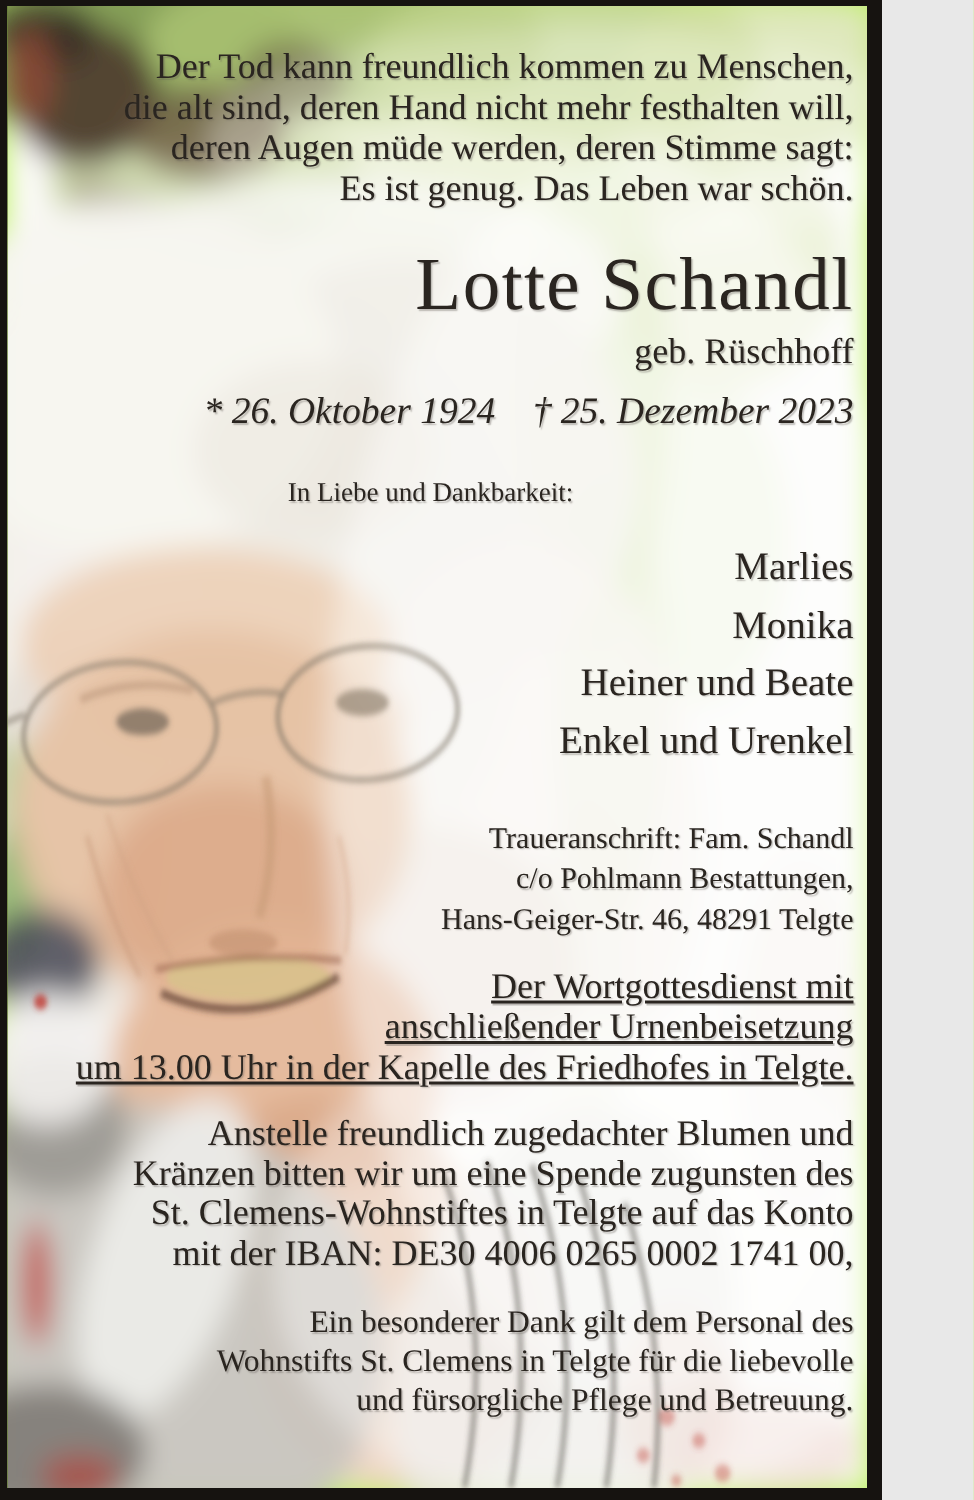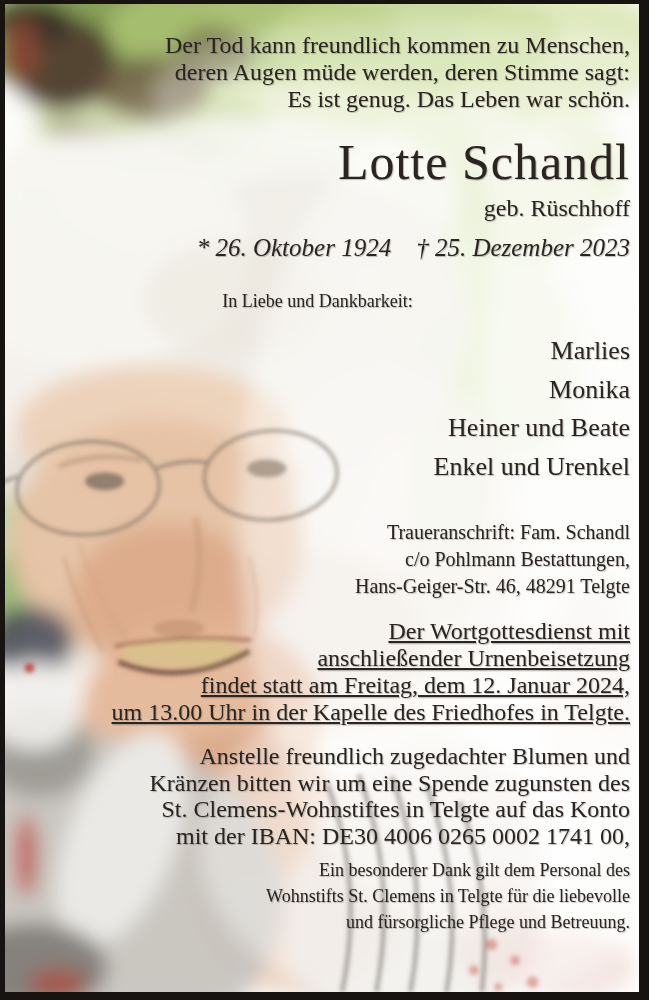--- a/index.html
+++ b/index.html
@@ -1,23 +1,23 @@
 <!DOCTYPE html>
 <html><head>
 <meta charset="utf-8">
 <style>
   html,body{margin:0;padding:0;background:#e8e8e8;}
   .frame{
     position:relative;
-    width:649px;height:1000px;
+    width:588px;height:1000px;
     box-sizing:border-box;
     border-style:solid;
     border-color:#161310;
     border-width:4px 10px 8px 5px;
-    background:#ffffff;
+    background:#bef264;
     overflow:hidden;
     font-family:"Liberation Serif","DejaVu Serif",serif;
     color:#2a2520;
   }
   .photo{position:absolute;inset:0;}
   .photo svg{display:block;width:100%;height:100%;}
   .content{
     position:absolute;inset:0;
     text-align:right;
     padding:28px 9px 0 0;
@@ -26,21 +26,21 @@
   }
   .quote{font-size:24px;line-height:27px;}
   .name{font-size:50px;line-height:54px;font-weight:400;margin:22px 0 0 0;letter-spacing:1px;}
   .maiden{font-size:24px;line-height:28px;margin-top:5px;}
   .dates{font-size:25px;line-height:30px;margin-top:11px;font-style:italic;}
   .dedication{font-size:18px;line-height:30px;margin-top:23px;text-align:center;}
   .mourners{font-size:26px;line-height:38.5px;margin-top:16px;}
   .address{font-size:20px;line-height:27px;margin-top:33px;}
   .service{font-size:24px;line-height:27px;margin-top:18px;text-decoration:underline;}
   .donation{font-size:24px;line-height:26.5px;margin-top:17px;padding-left:12px;}
-  .thanks{font-size:18px;line-height:26px;margin-top:8px;}
+  .thanks{font-size:21px;line-height:26px;margin-top:19px;}
 </style>
 </head>
 <body>
 
 <div class="frame">
 
   <div class="photo">
     <svg viewBox="0 0 649 1000" preserveAspectRatio="none" aria-hidden="true">
       <defs>
         <filter id="b1" x="-30%" y="-30%" width="160%" height="160%">
@@ -136,20 +136,21 @@
             <circle cx="540" cy="990" r="6"></circle>
           <circle cx="505" cy="995" r="4"></circle>
         </g>
       </g>
     </svg>
   </div>
 
   <div class="content">
     <div class="quote">
       <div>Der Tod kann freundlich kommen zu Menschen,</div>
+      <div>die alt sind, deren Hand nicht mehr festhalten will,</div>
       <div>deren Augen müde werden, deren Stimme sagt:</div>
       <div>Es ist genug. Das Leben war schön.</div>
     </div>
 
     <h1 class="name">Lotte Schandl</h1>
     <div class="maiden">geb. Rüschhoff</div>
     <div class="dates">* 26. Oktober 1924  † 25. Dezember 2023</div>
 
     <div class="dedication">In Liebe und Dankbarkeit:</div>
 
@@ -162,21 +163,20 @@
 
     <div class="address">
       <div>Traueranschrift: Fam. Schandl</div>
       <div>c/o Pohlmann Bestattungen,</div>
       <div>Hans-Geiger-Str. 46, 48291 Telgte</div>
     </div>
 
     <div class="service">
       <div>Der Wortgottesdienst mit</div>
       <div>anschließender Urnenbeisetzung</div>
-      <div>findet statt am Freitag, dem 12. Januar 2024,</div>
       <div>um 13.00 Uhr in der Kapelle des Friedhofes in Telgte.</div>
     </div>
 
     <div class="donation">
       <div>Anstelle freundlich zugedachter Blumen und</div>
       <div>Kränzen bitten wir um eine Spende zugunsten des</div>
       <div>St. Clemens-Wohnstiftes in Telgte auf das Konto</div>
       <div>mit der IBAN: DE30 4006 0265 0002 1741 00,</div>
     </div>
 

